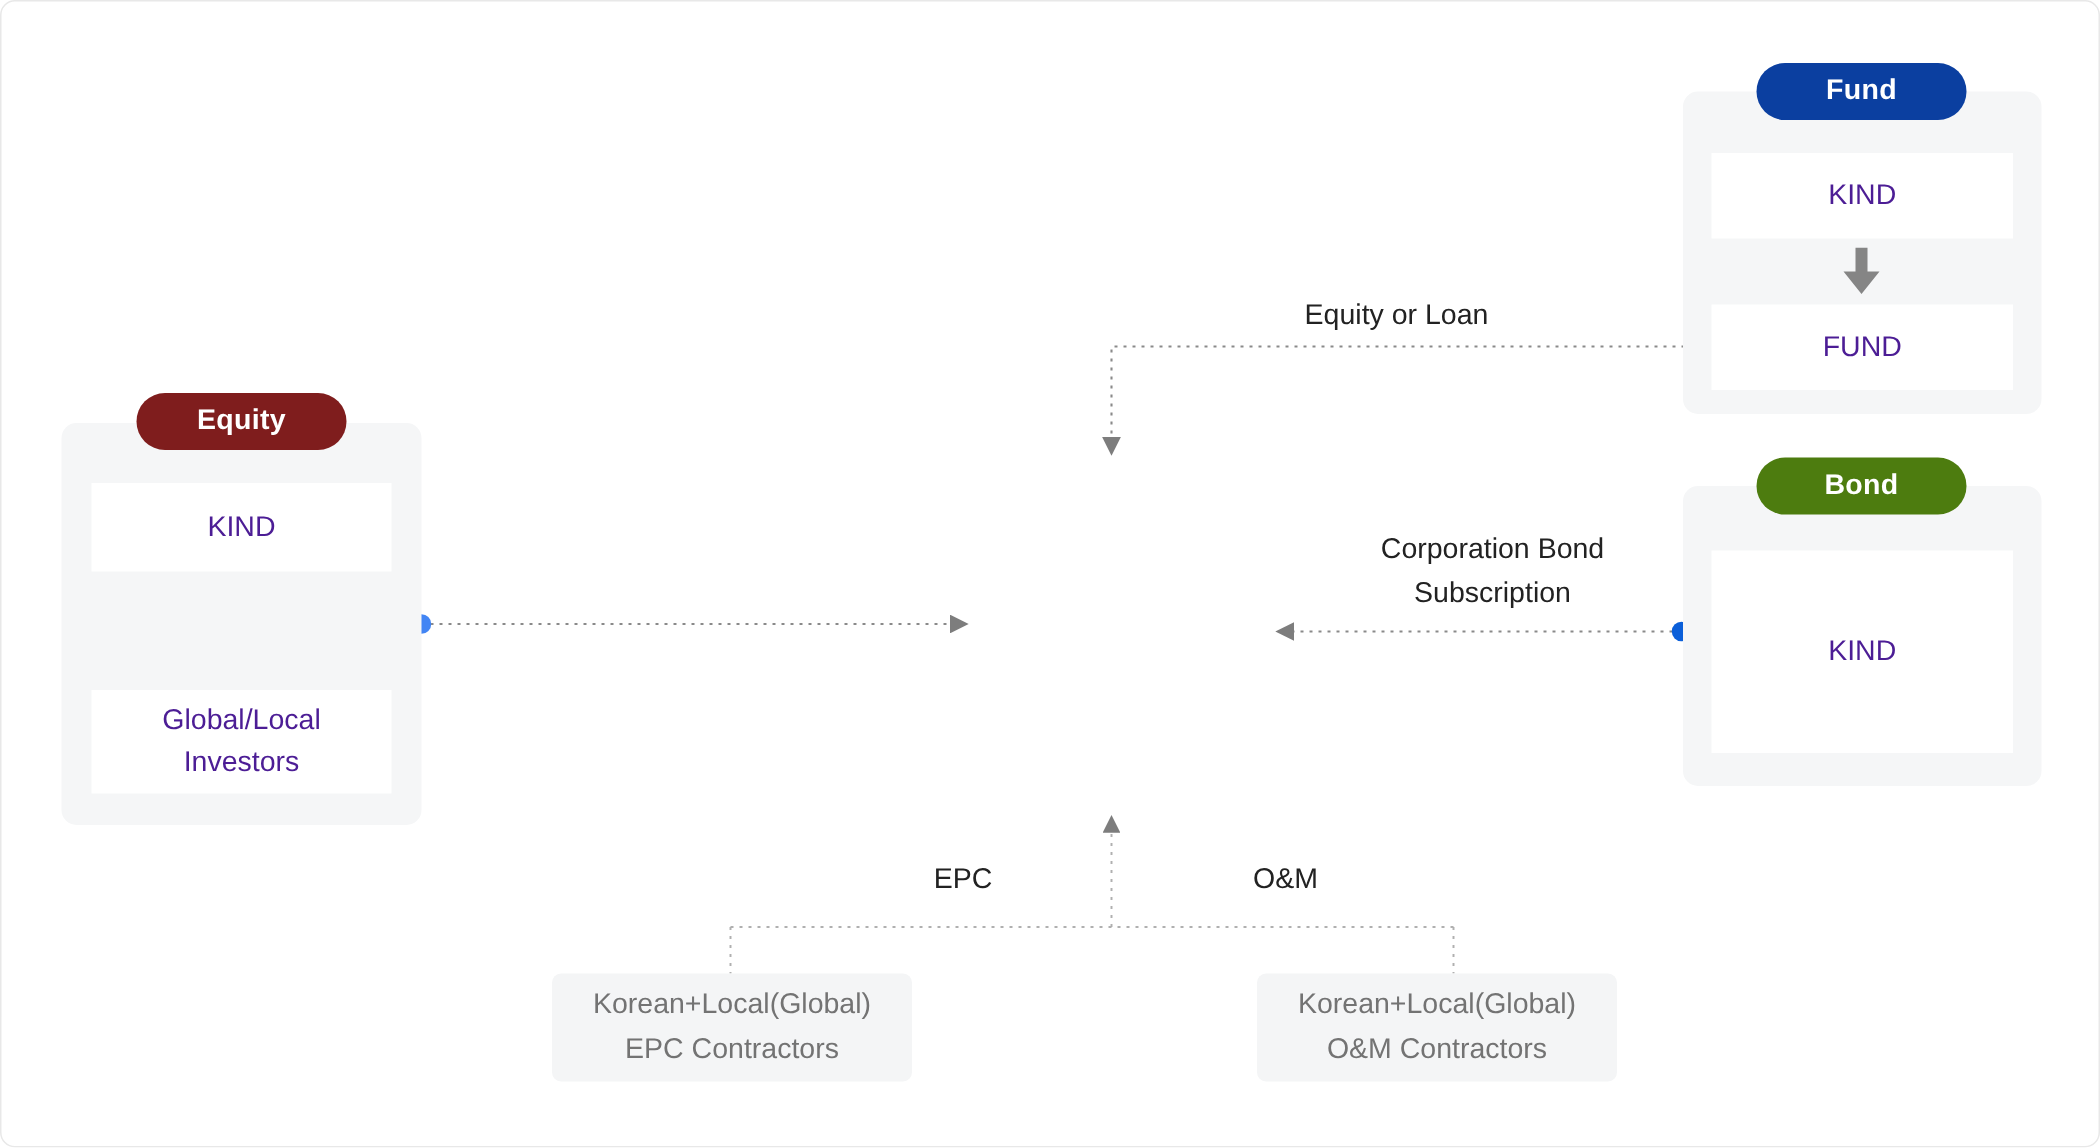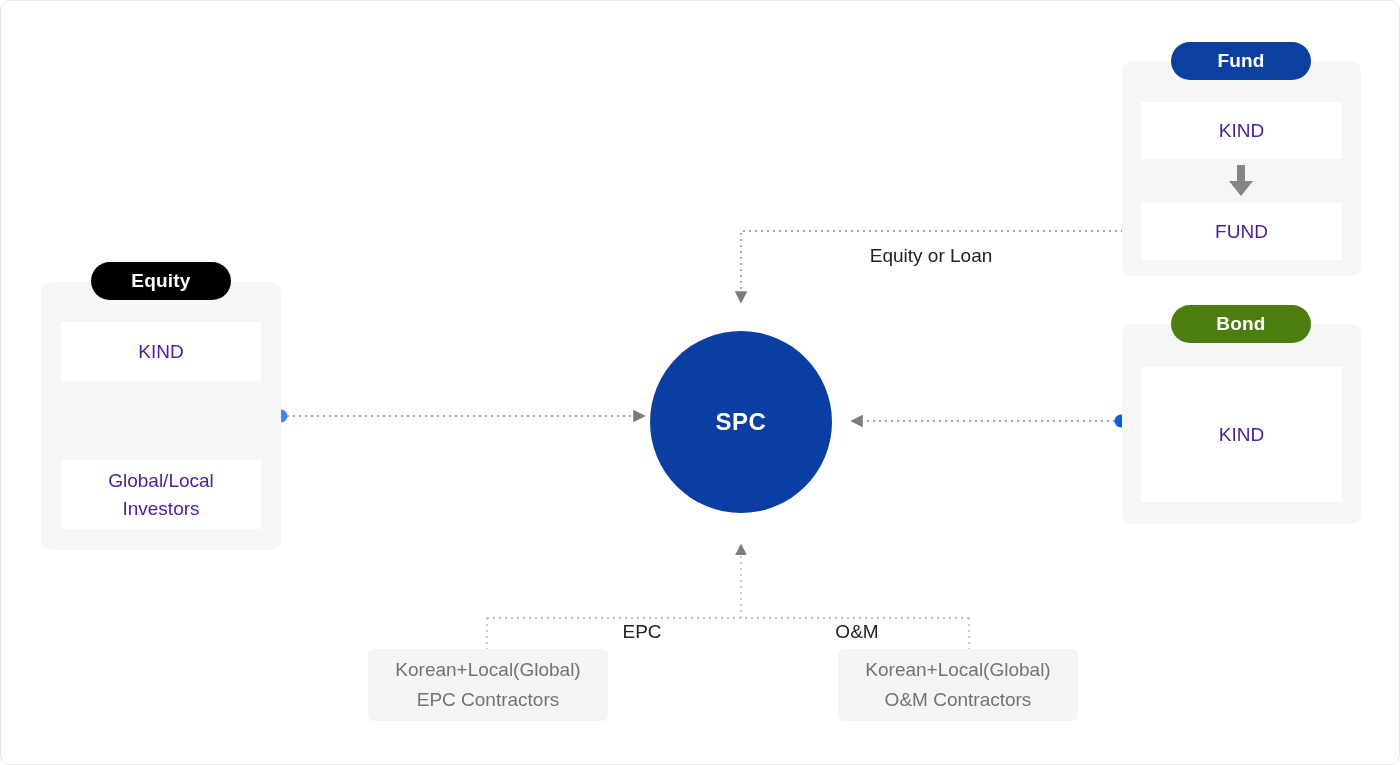--- a/index.html
+++ b/index.html
@@ -94,21 +94,20 @@
     letter-spacing: 0.5px;
   }
   
   .edge-label {
     position: absolute;
     color: #222222;
     font-size: 19px;
     line-height: 29px;
     text-align: center;
     white-space: pre-line;
-    margin-top: 45px;
   }
   #label-equity-investment { left: 318px; top: 380px; width: 260px; }
   #label-equity-or-loan    { left: 800px; top: 195px; width: 260px; }
   #label-bond-subscription { left: 864px; top: 351px; width: 260px; }
   #label-epc               { left: 581px; top: 571px; width: 120px; }
   #label-om                { left: 796px; top: 571px; width: 120px; }
   
   .contractor-box {
     position: absolute;
     background: #f4f5f6;
@@ -164,42 +163,41 @@
 
     <g>
       <path d="M740,617 L740,545" fill="none" stroke="#b0b0b0" stroke-width="1.3" stroke-dasharray="2 4" marker-end="url(#arrow-up)"></path>
       <line x1="486" y1="617" x2="968" y2="617" stroke="#b0b0b0" stroke-width="1.3" stroke-dasharray="2 4"></line>
       <line x1="486" y1="617" x2="486" y2="648" stroke="#b0b0b0" stroke-width="1.3" stroke-dasharray="2 4"></line>
       <line x1="968" y1="617" x2="968" y2="648" stroke="#b0b0b0" stroke-width="1.3" stroke-dasharray="2 4"></line>
     </g>
   </svg>
 
   <div class="panel" id="equity-panel"></div>
-  <div class="badge" id="equity-badge" style="background:#000000;">Equity</div>
+  <div class="badge" id="equity-badge" style="background:#7f1d1d;">Equity</div>
   <div class="cell" id="equity-cell-kind">KIND</div>
   <div class="cell" id="equity-cell-global" style="white-space:pre-line;">Global/Local
 Investors</div>
 
   <div class="panel" id="fund-panel"></div>
   <div class="badge" id="fund-badge" style="background:#0b3fa0;">Fund</div>
   <div class="cell" id="fund-cell-kind">KIND</div>
   <svg id="fund-arrow" viewBox="0 0 30 32">
     <path d="M11,0 L19,0 L19,16 L27,16 L15,31 L3,16 L11,16 Z" fill="#858585"></path>
   </svg>
   <div class="cell" id="fund-cell-fund">FUND</div>
 
   <div class="panel" id="bond-panel"></div>
   <div class="badge" id="bond-badge" style="background:#4d7c0f;">Bond</div>
   <div class="cell" id="bond-cell-kind">KIND</div>
 
-  <div id="spc-circle">
-    <span>SPC</span>
-  </div>
 
   <div class="edge-label" id="label-equity-or-loan">Equity or Loan</div>
+  <div class="edge-label" id="label-bond-subscription">Corporation Bond
+Subscription</div>
   <div class="edge-label" id="label-epc">EPC</div>
   <div class="edge-label" id="label-om">O&amp;M</div>
 
   <div class="contractor-box" id="epc-box">Korean+Local(Global)
 EPC Contractors</div>
   <div class="contractor-box" id="om-box">Korean+Local(Global)
 O&amp;M Contractors</div>
 
 </div>
 

